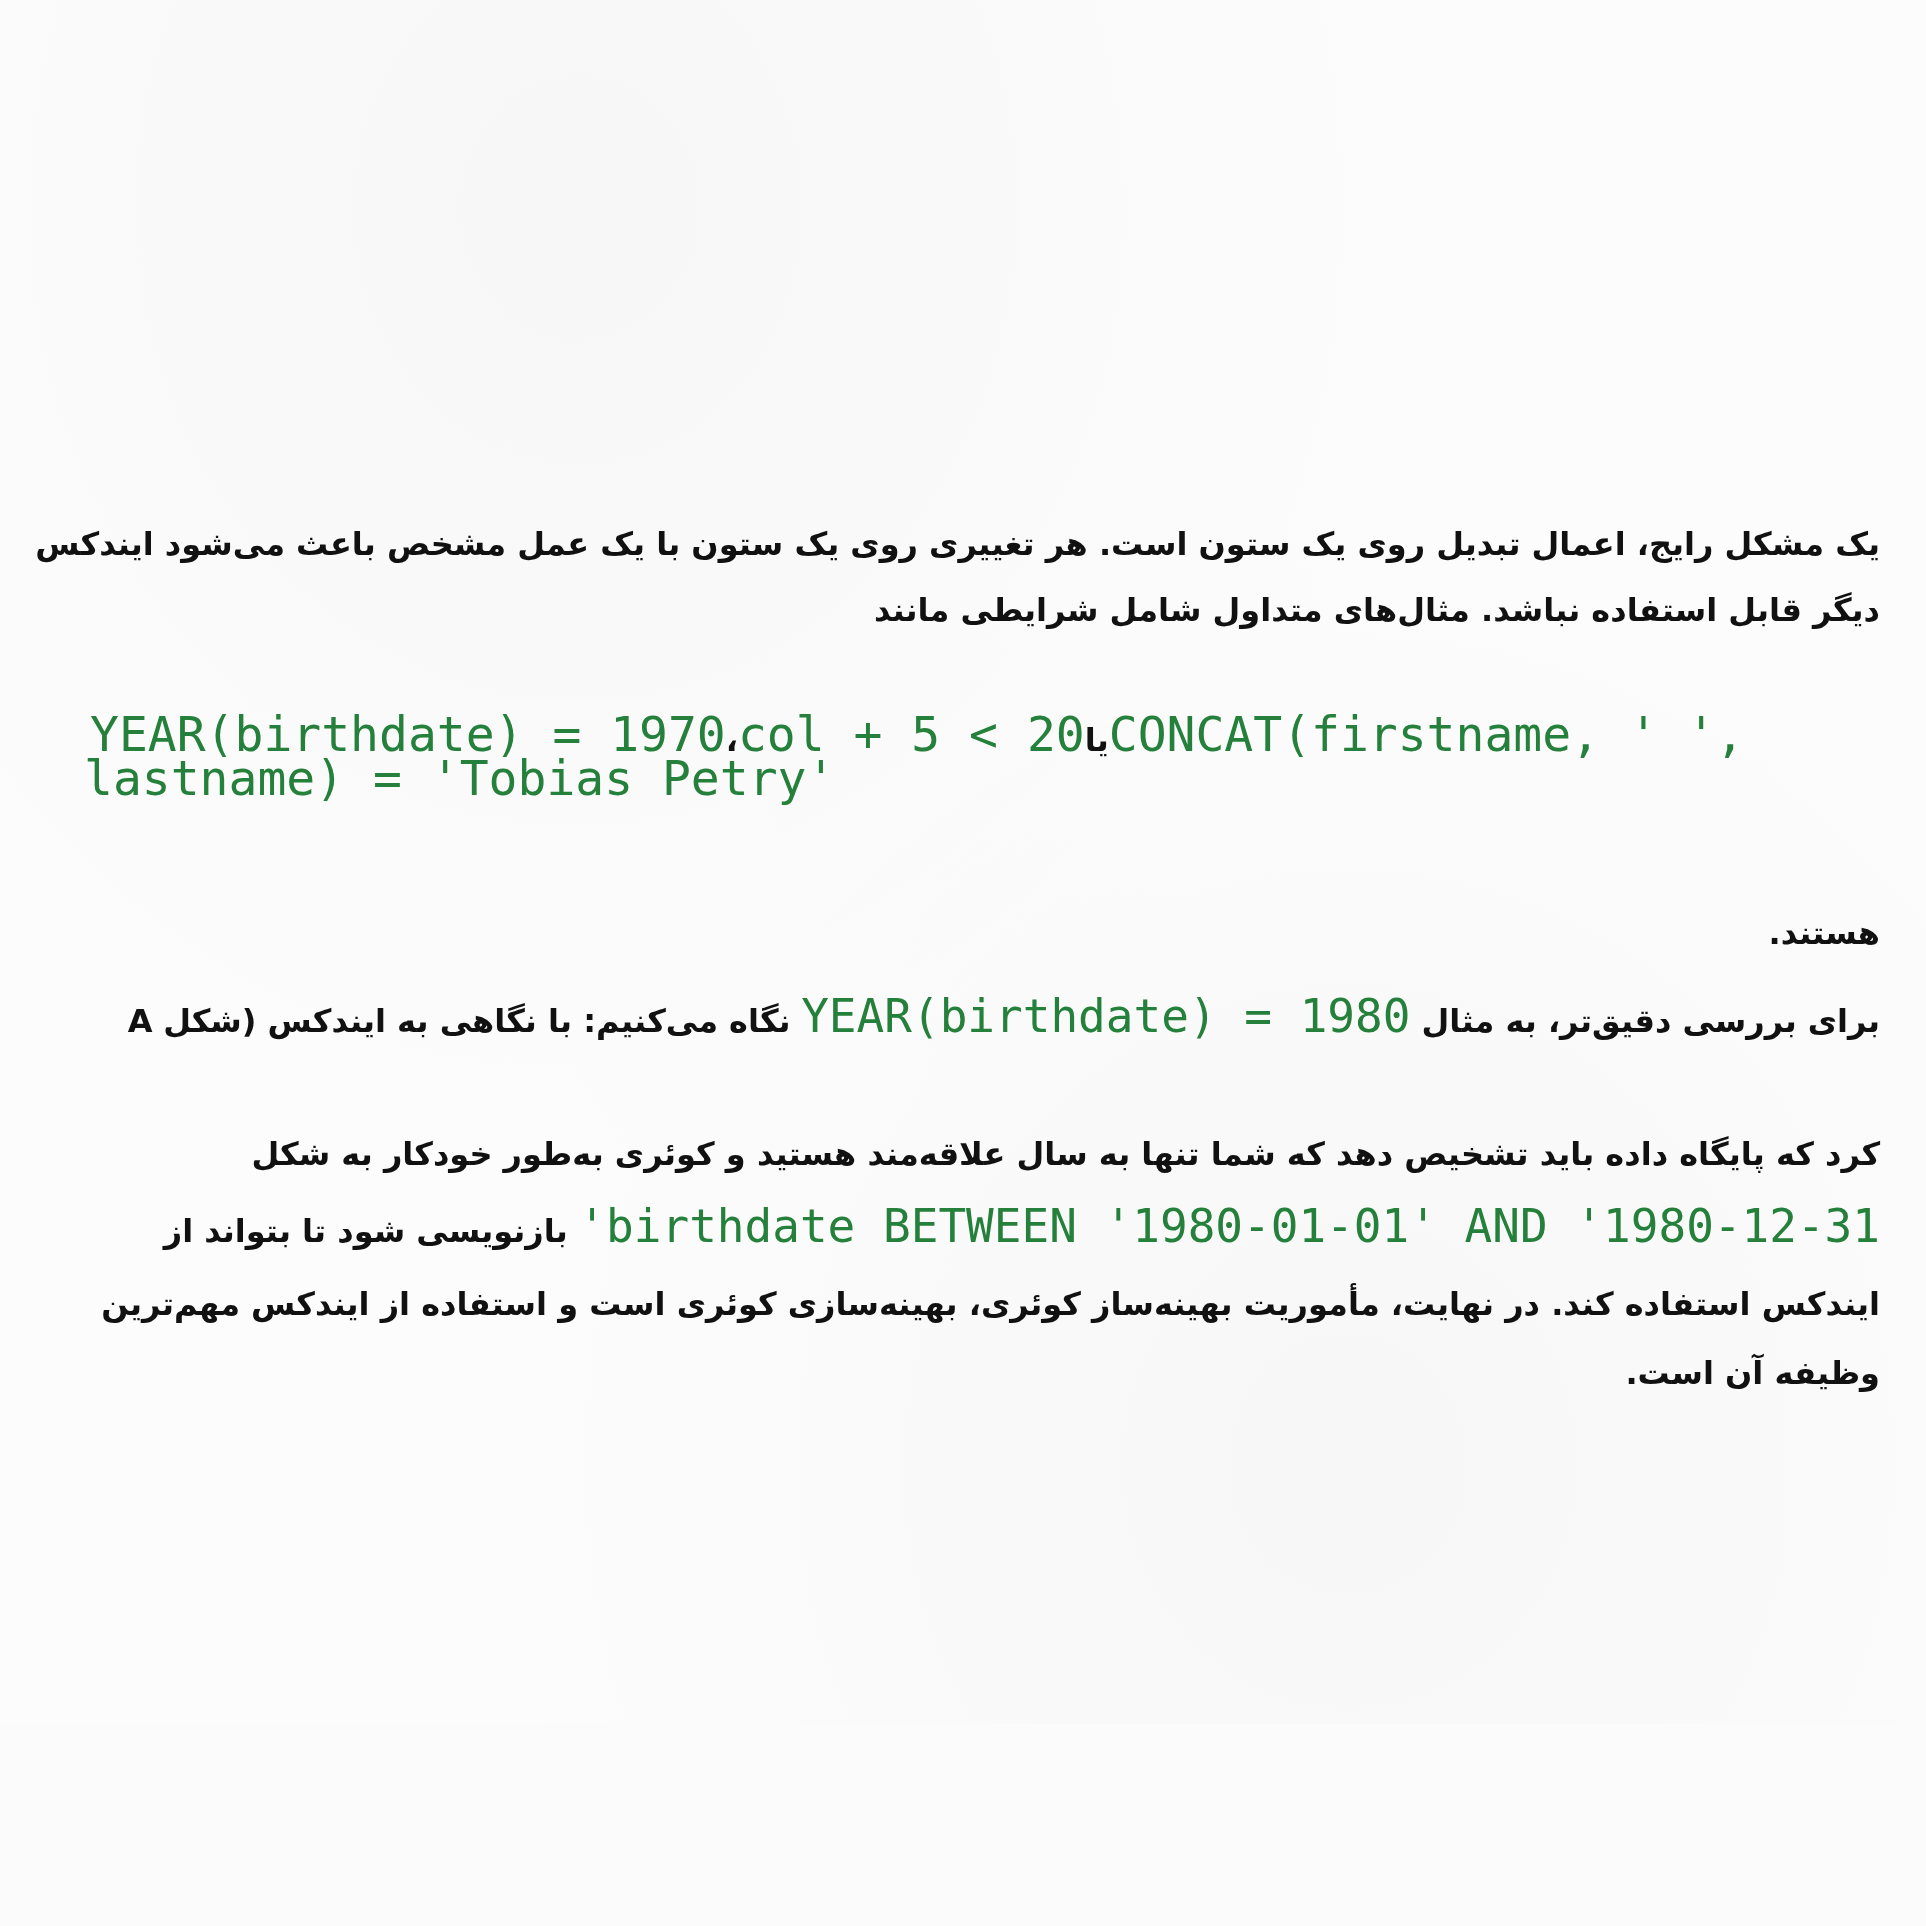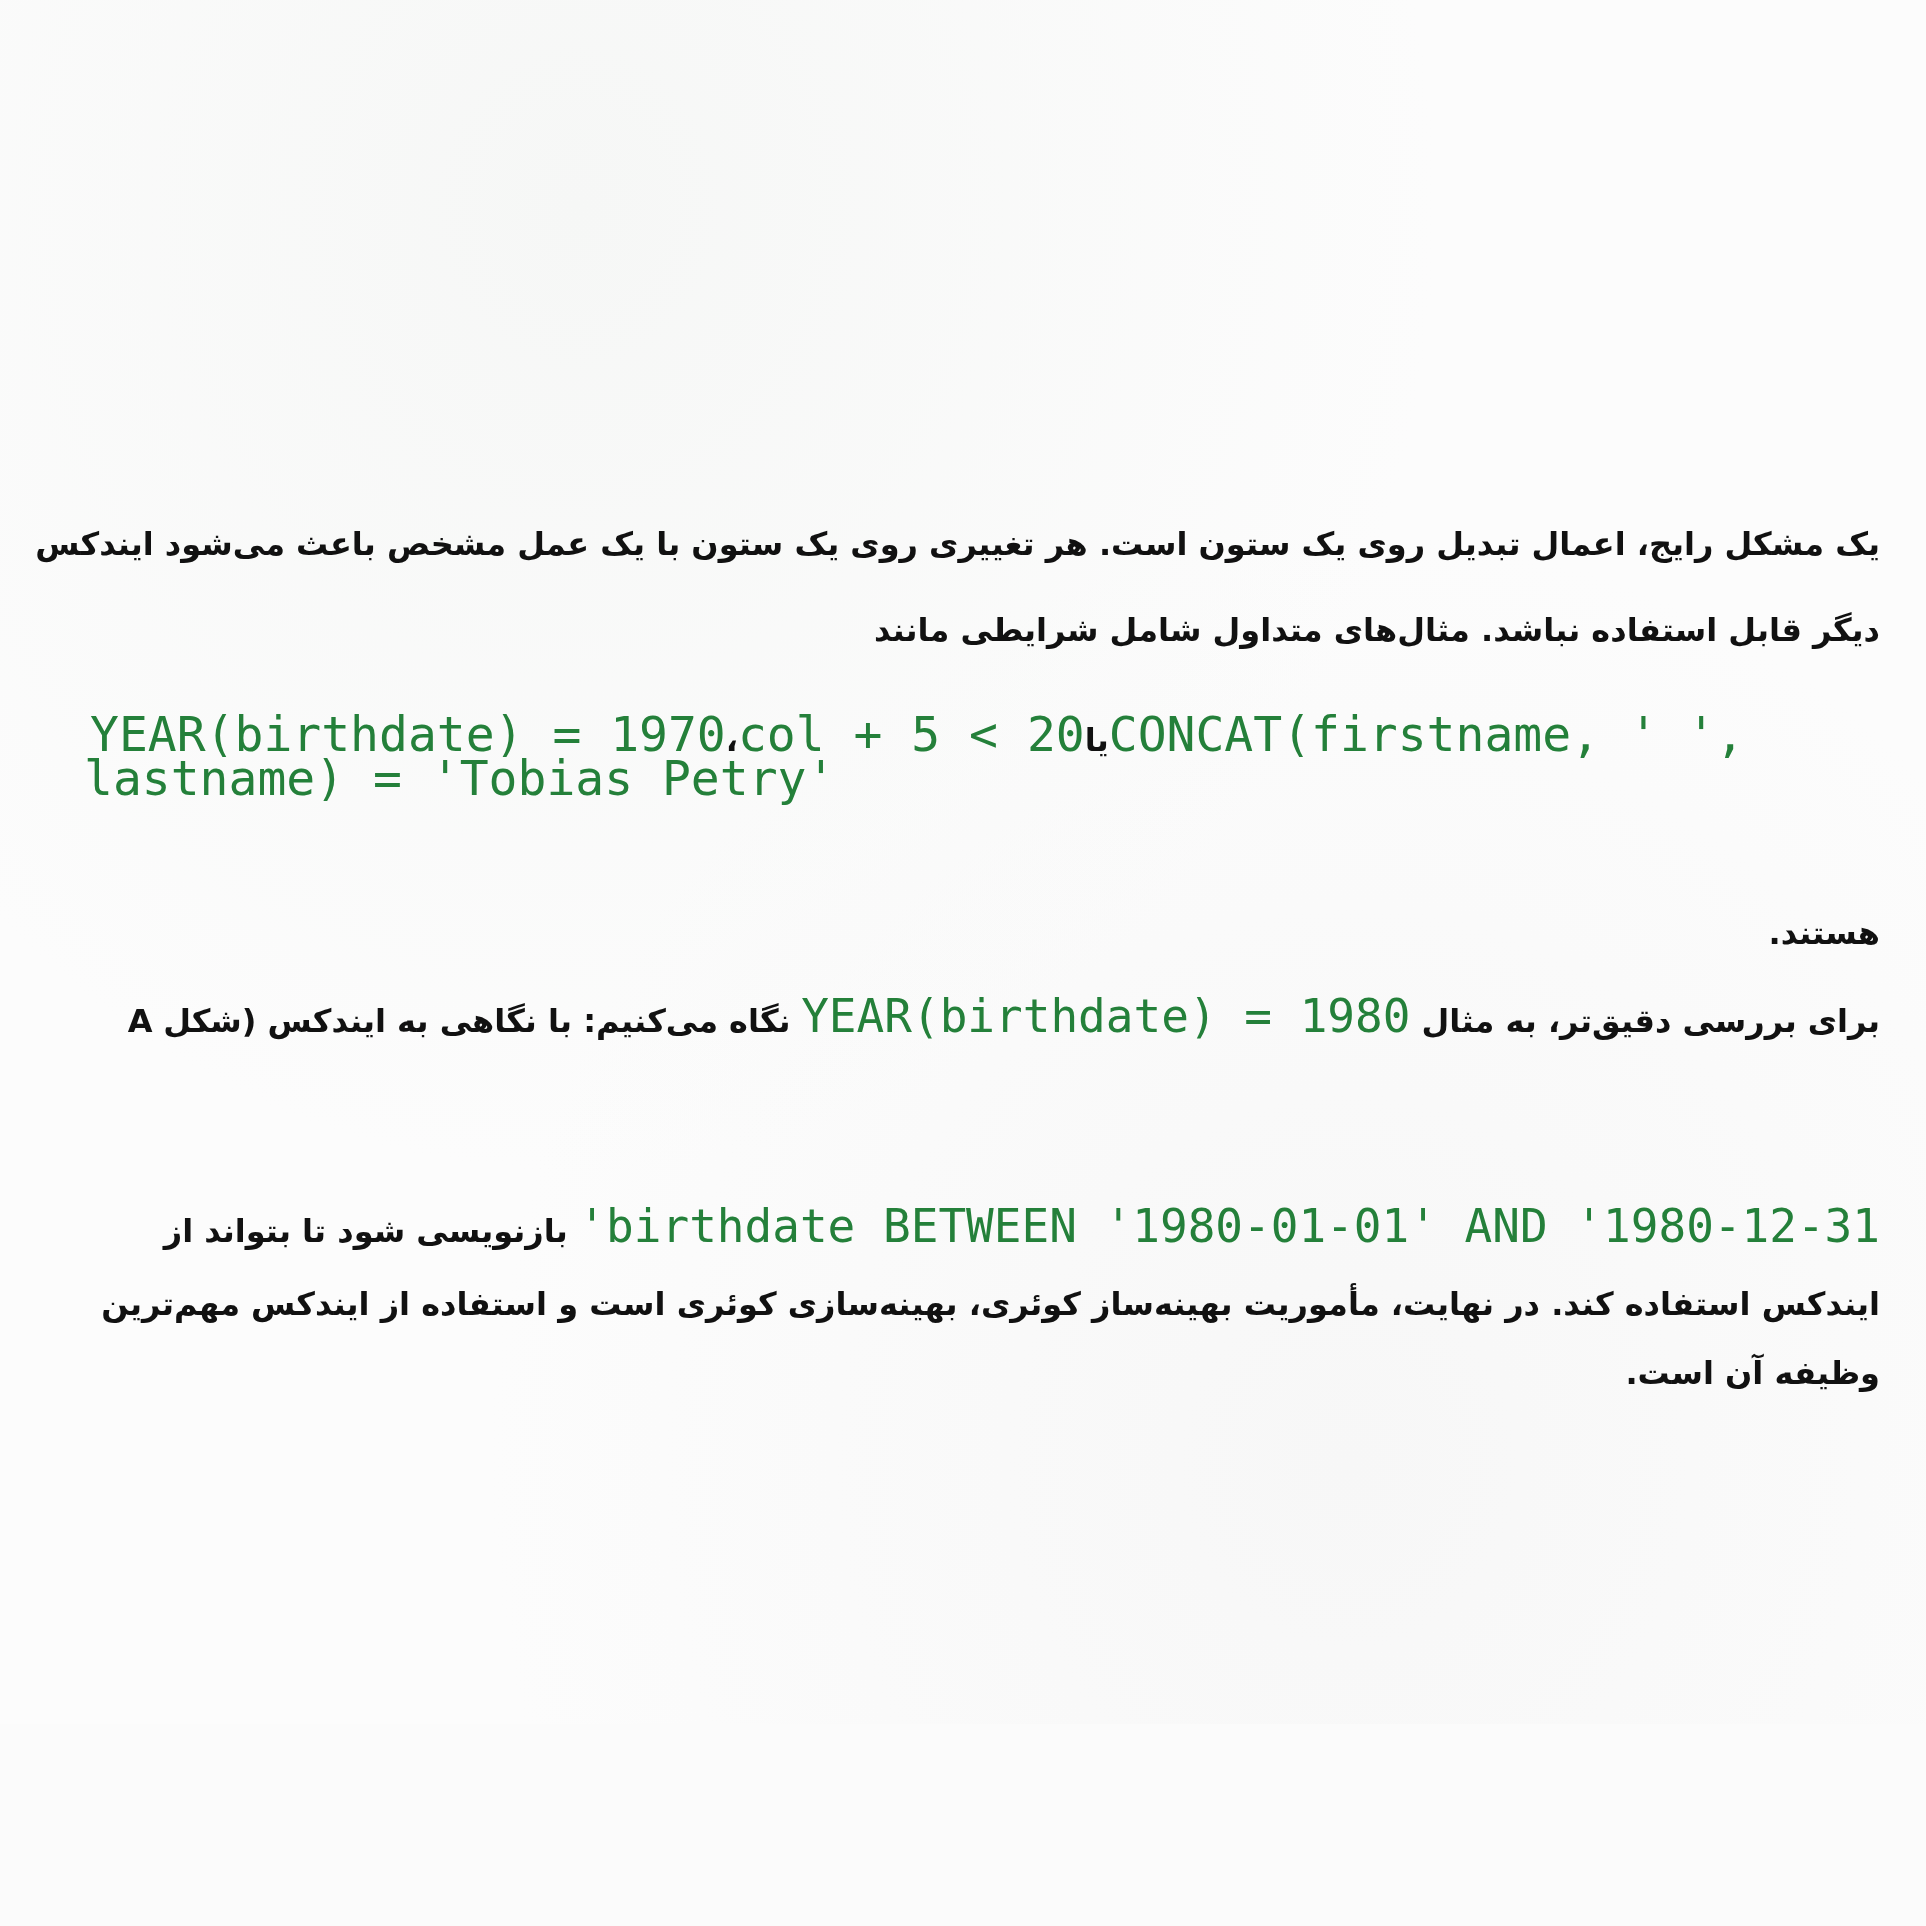--- a/index.html
+++ b/index.html
@@ -44,21 +44,21 @@
 </style>
 </head>
 <body>
 
 <div class="page">
 
   <div class="line" style="top:510px;">
     <span>یک مشکل رایج، اعمال تبدیل روی یک ستون است. هر تغییری روی یک ستون با یک عمل مشخص باعث می‌شود ایندکس</span>
   </div>
 
-  <div class="line" style="top:596px;">
+  <div class="line" style="top:576px;">
     <span>دیگر قابل استفاده نباشد. مثال‌های متداول شامل شرایطی مانند</span>
   </div>
 
   <div class="line ltr" style="top:694px; left:90px; height:81px; line-height:81px;">
     <span class="code code-big">YEAR(birthdate) = 1970</span><span class="fa fa-small">،</span><span class="code code-big">col + 5 &lt; 20</span><span class="fa fa-small">یا</span><span class="code code-big">CONCAT(firstname, ' ',</span>
   </div>
 
   <div class="line ltr" style="top:738px; left:84px; height:81px; line-height:81px;">
     <span class="code code-big">lastname) = 'Tobias Petry'</span>
   </div>
@@ -67,20 +67,23 @@
     <span>هستند.</span>
   </div>
 
   <div class="line" style="top:979px; height:75px; line-height:75px;">
     <span class="fa">برای بررسی دقیق‌تر، به مثال</span>
     <span class="code code-inline">YEAR(birthdate) = 1980</span>
     <span class="fa">نگاه می‌کنیم: با نگاهی به ایندکس (شکل A</span>
   </div>
 
 
+  <div class="line" style="top:1120px;">
+    <span>کرد که پایگاه داده باید تشخیص دهد که شما تنها به سال علاقه‌مند هستید و کوئری به‌طور خودکار به شکل</span>
+  </div>
 
   <div class="line" style="top:1189px; height:75px; line-height:75px; left:81px;">
     <span class="code code-inline">'birthdate BETWEEN '1980-01-01' AND '1980-12-31</span>
     <span class="fa">بازنویسی شود تا بتواند از</span>
   </div>
 
   <div class="line" style="top:1270px;">
     <span>ایندکس استفاده کند. در نهایت، مأموریت بهینه‌ساز کوئری، بهینه‌سازی کوئری است و استفاده از ایندکس مهم‌ترین</span>
   </div>
 

